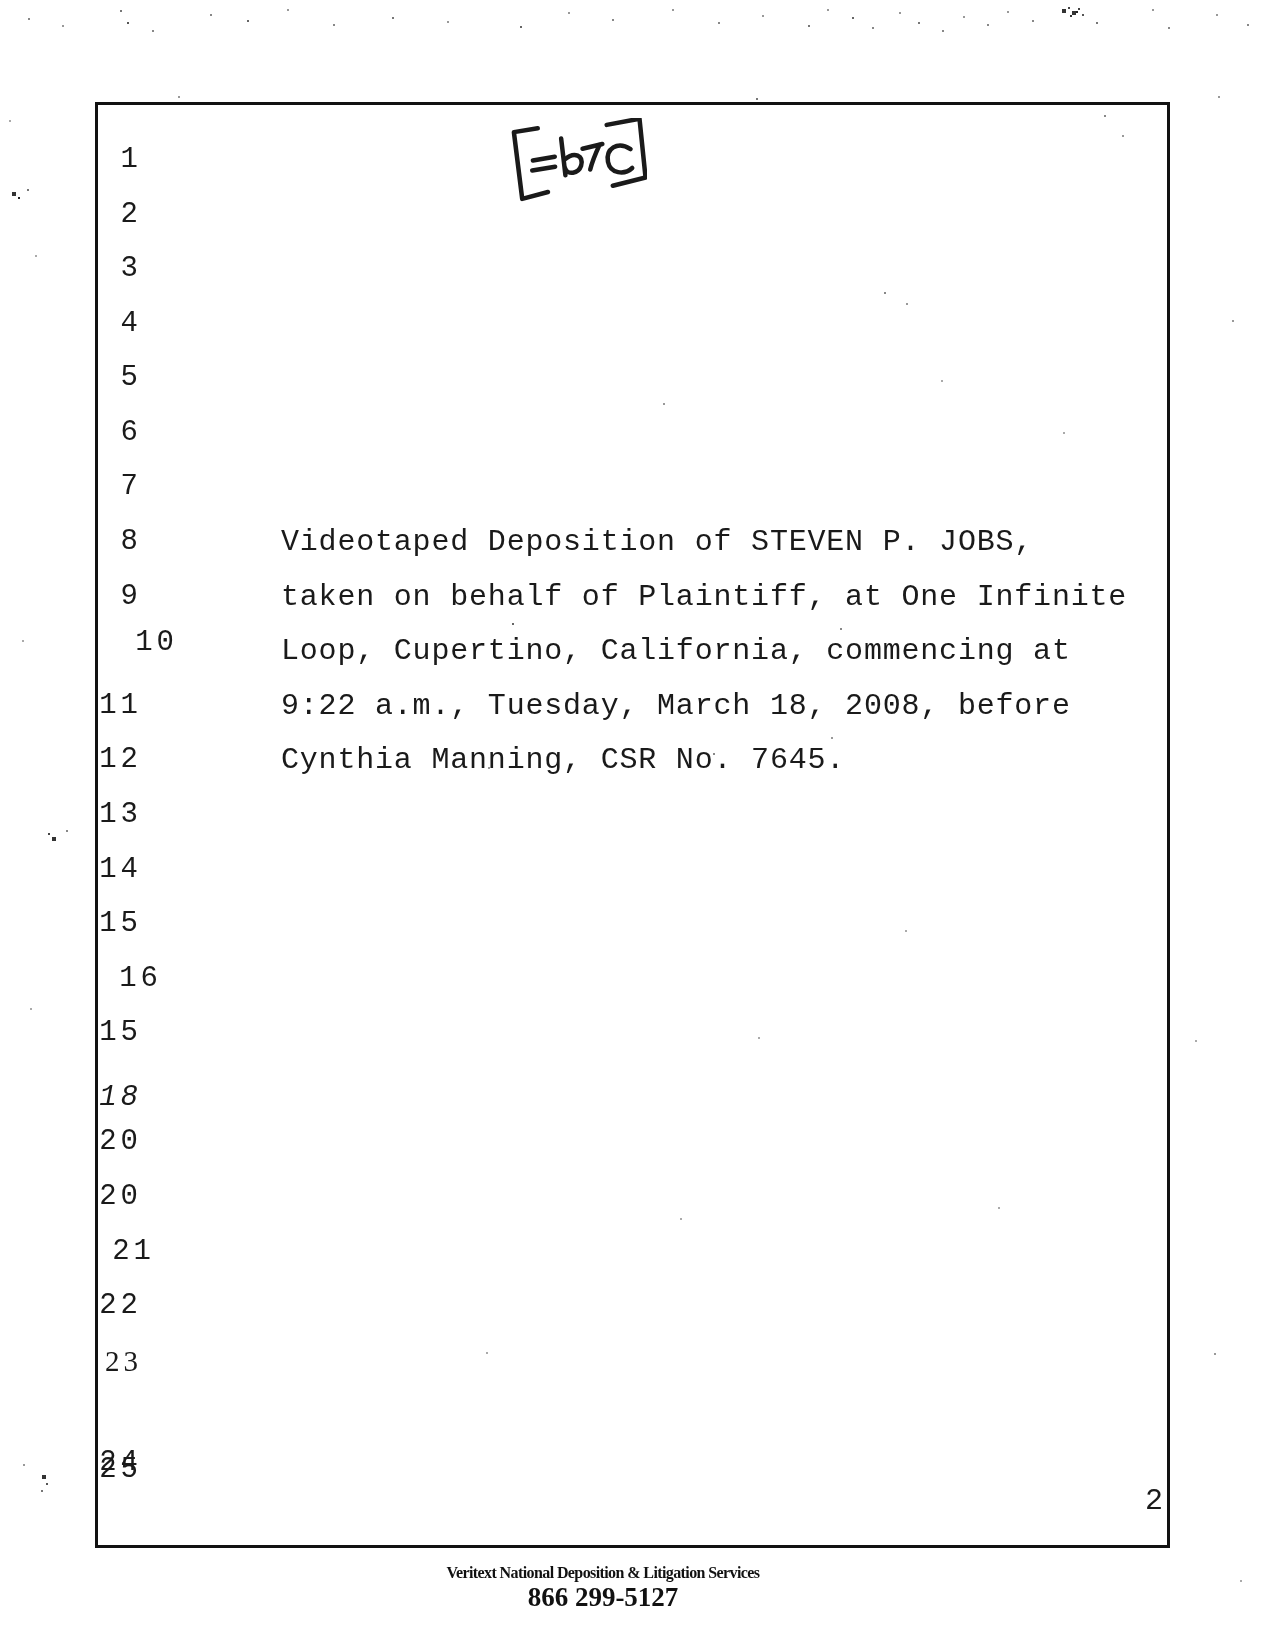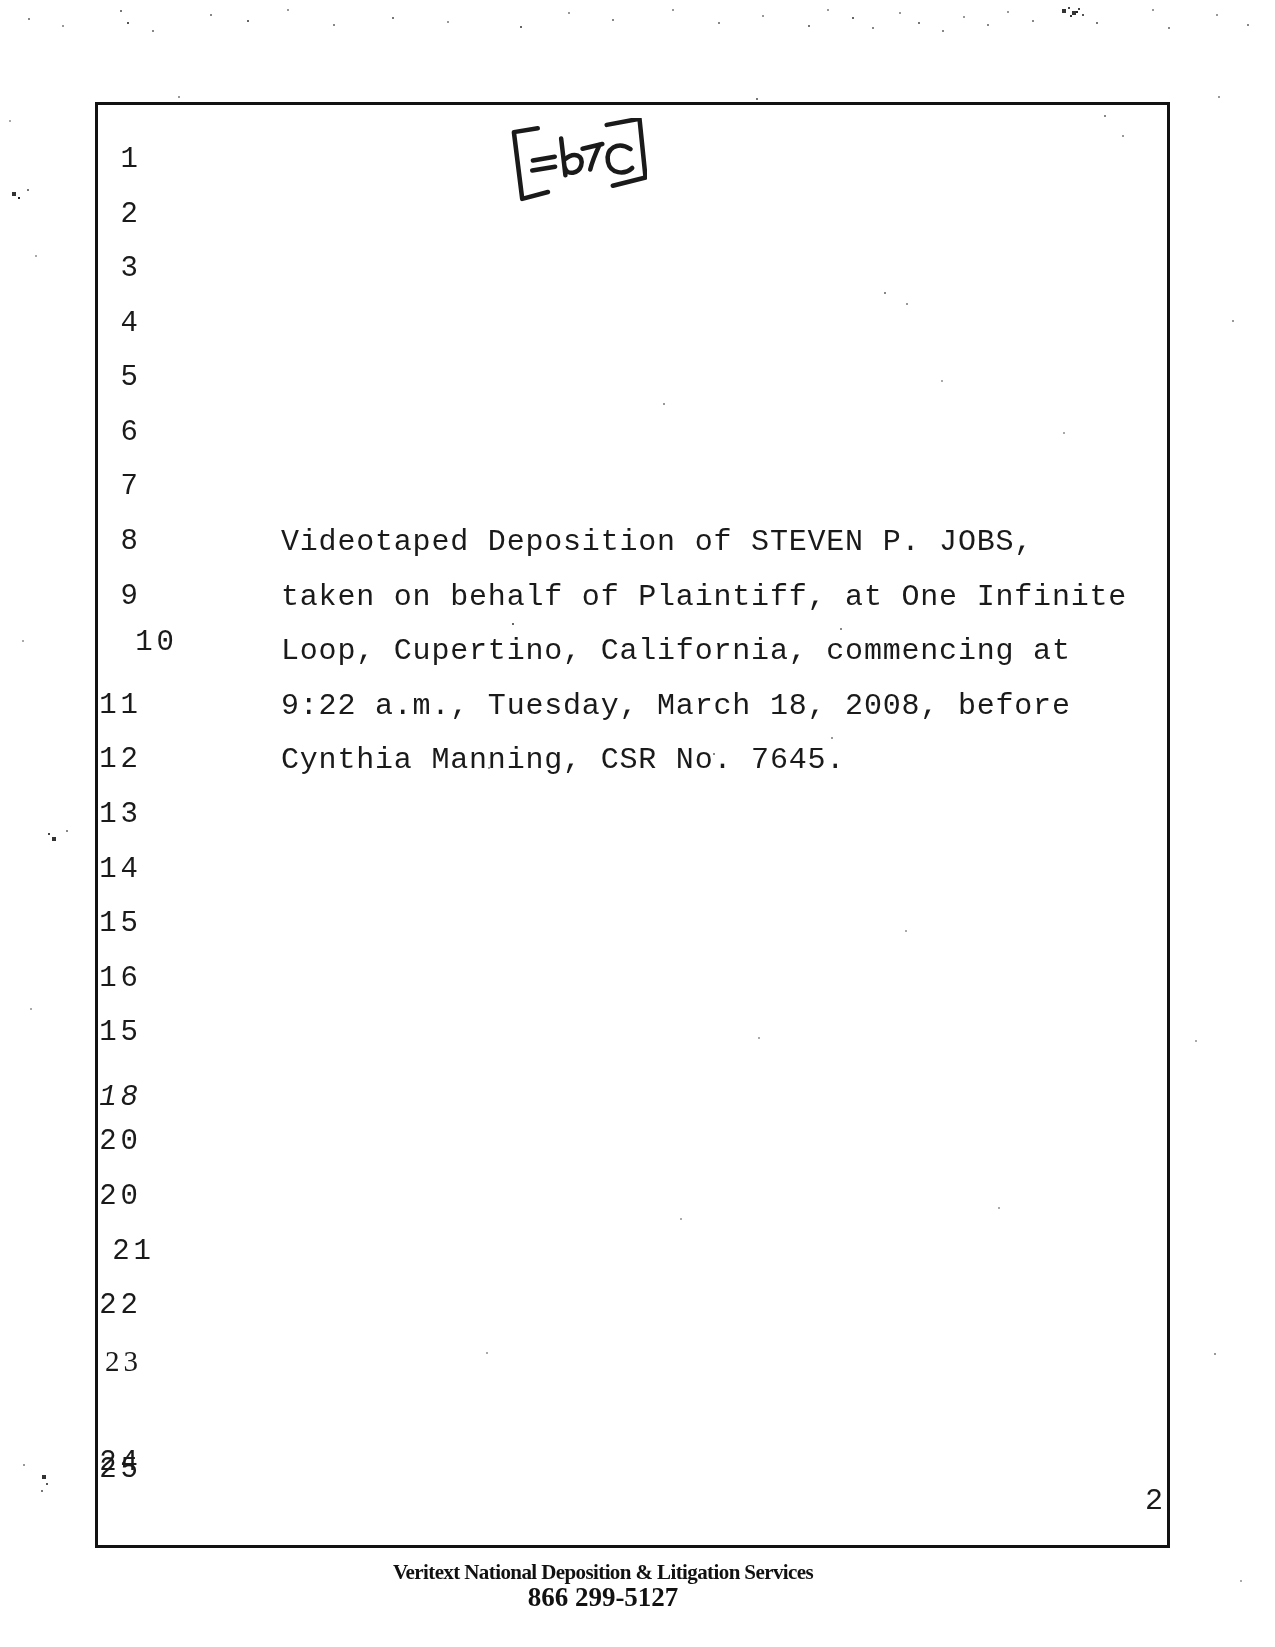--- a/index.html
+++ b/index.html
@@ -52,21 +52,21 @@
   .pagenum{
     position:absolute;left:1005px;top:1378px;width:60px;height:36px;line-height:36px;
     text-align:right;font-size:30px;color:#1a1a1a;
   }
   .annot{position:absolute;left:407px;top:13px;}
   .footer{
     position:absolute;left:0;top:1560px;width:1206px;text-align:center;
     font-family:"Liberation Serif","DejaVu Serif",serif;font-weight:bold;
     color:#111;
   }
-  .footer .f1{font-size:21px;letter-spacing:-0.6px;line-height:25px;}
+  .footer .f1{font-size:16px;letter-spacing:-0.6px;line-height:25px;}
   .footer .f2{font-size:27px;letter-spacing:0;line-height:25px;}
 </style>
 </head>
 <body>
 
 <div class="specks"></div>
 
 <div class="frame">
 
   <div id="lineNumbers">
@@ -78,21 +78,21 @@
       <div class="ln" style="top: 309.9px;">6</div>
       <div class="ln" style="top: 364.48px;">7</div>
       <div class="ln" style="top: 419.06px;">8</div>
       <div class="ln" style="top: 473.64px;">9</div>
       <div class="ln" style="top: 520px; margin-left: 36px;">10</div>
       <div class="ln" style="top: 582.8px;">11</div>
       <div class="ln" style="top: 637.38px;">12</div>
       <div class="ln" style="top: 691.96px;">13</div>
       <div class="ln" style="top: 746.54px;">14</div>
       <div class="ln" style="top: 801.12px;">15</div>
-      <div class="ln" style="top: 855.7px;">16</div>
+      <div class="ln" style="top: 855.7px; margin-left: 20px;">16</div>
       <div class="ln" style="top: 910.28px;">15</div>
       <div class="ln" style="top: 975px; font-style: italic;">18</div>
       <div class="ln" style="top: 1019.44px;">20</div>
       <div class="ln" style="top: 1074.02px;">20</div>
       <div class="ln" style="top: 1128.6px; padding-left: 13px;">21</div>
       <div class="ln" style="top: 1183.18px;">22</div>
       <div class="ln" style="top: 1237.76px; font-family: Liberation Serif, serif;">23</div>
       <div class="ln" style="top: 1340px;">24</div>
       <div class="ln" style="top: 1346.92px;">25</div>
     </div>

